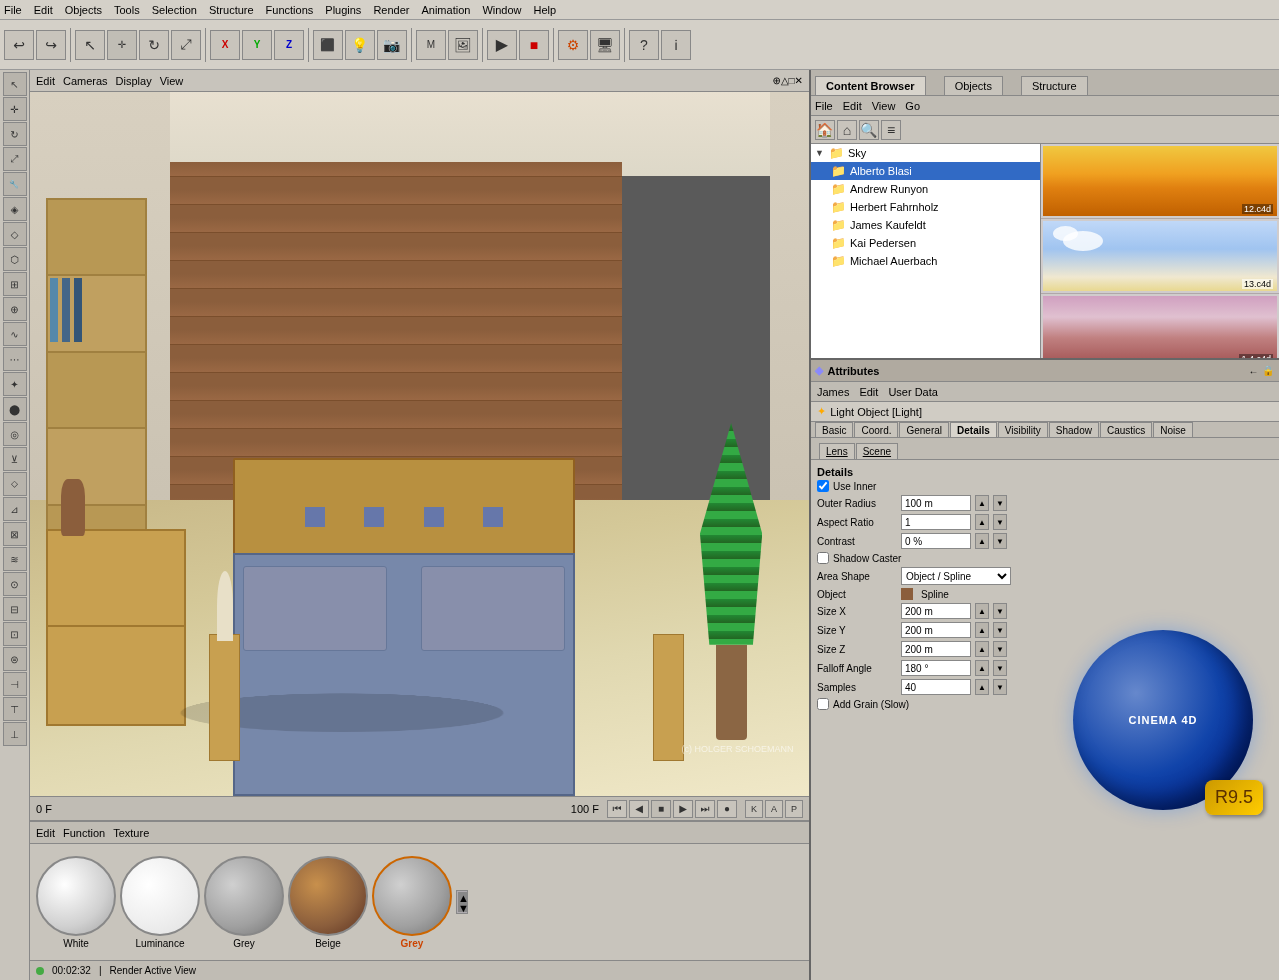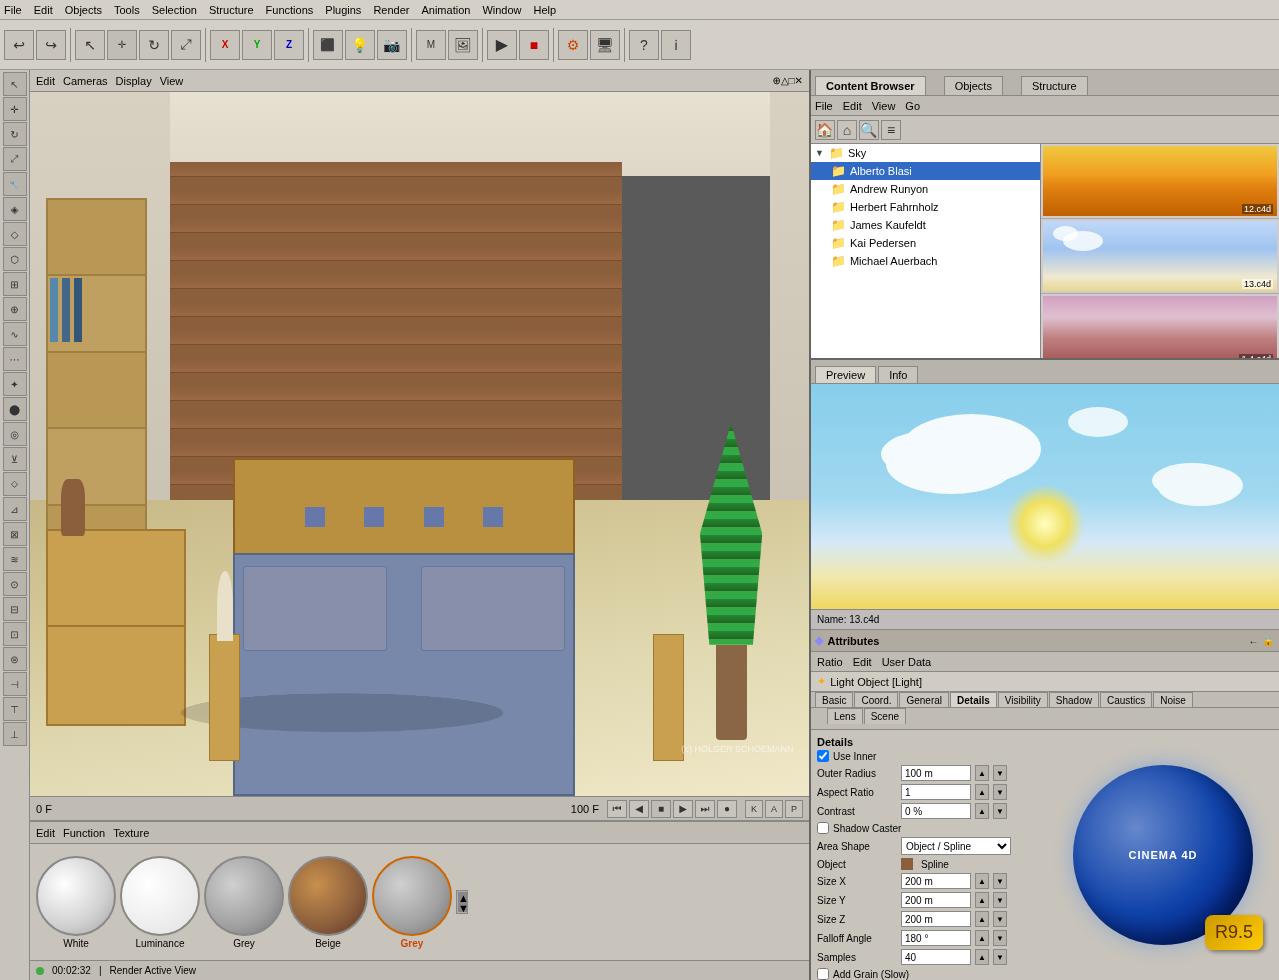--- a/index.html
+++ b/index.html
@@ -80,21 +80,21 @@
     
     #attributes-panel { flex: 1; background: #c8c4bc; display: flex; flex-direction: column; overflow: hidden; }
     #attr-header { background: #b0aaa0; height: 22px; display: flex; align-items: center; padding: 0 4px; border-bottom: 1px solid #888; }
     #attr-header span { font-size: 11px; font-weight: bold; }
     #attr-menu { background: #c0bcb4; height: 20px; display: flex; align-items: center; padding: 0 6px; gap: 10px; border-bottom: 1px solid #888; font-size: 11px; }
     #attr-menu span { cursor: pointer; }
     #light-header { background: #d0ccc4; height: 20px; display: flex; align-items: center; padding: 0 6px; border-bottom: 1px solid #888; font-size: 11px; }
     #attr-tabs { display: flex; background: #c0bcb4; height: 16px; padding: 0 4px; border-bottom: 1px solid #888; }
     .attr-tab { padding: 2px 6px; background: #c8c4bc; border: 1px solid #888; border-bottom: none; font-size: 10px; cursor: pointer; margin-right: 1px; }
     .attr-tab.active { background: #d8d4cc; font-weight: bold; }
-    #attr-tabs2 { display: flex; background: #c0bcb4; height: 22px; align-items: flex-start; padding: 0 16px; border-bottom: 1px solid #888; }
+    #attr-tabs2 { display: flex; background: #c0bcb4; height: 22px; align-items: flex-end; padding: 0 8px; border-bottom: 1px solid #888; text-decoration: underline; }
 
     #details-content { flex: 1; background: #c8c4bc; padding: 4px 6px; overflow-y: auto; display: flex; }
     #details-left { flex: 1; }
     #details-right { width: 220px; display: flex; align-items: center; justify-content: center; }
 
     .detail-row { display: flex; align-items: center; margin-bottom: 3px; gap: 4px; }
     .detail-label { font-size: 10px; color: #000; min-width: 80px; }
     .detail-input { background: #fff; border: 1px solid #888; font-size: 10px; padding: 1px 3px; height: 16px; width: 70px; }
     .detail-checkbox { width: 12px; height: 12px; }
     .detail-select { background: #fff; border: 1px solid #888; font-size: 10px; height: 18px; width: 110px; }
@@ -423,51 +423,31 @@
             <div style="width:100%;position:relative;">
               <div style="width:100%;height:70px;background:linear-gradient(180deg,#d0a0c0 0%,#e0c0d0 30%,#c08080 60%,#a05050 100%);"></div>
               <span style="position:absolute;bottom:2px;right:4px;font-size:9px;color:#fff;background:rgba(0,0,0,0.4);padding:0 2px;">1.4.c4d</span>
             </div>
           </div>
 
         </div>
       </div>
     </div>
 
-    <div id="preview-area">
-      <div id="preview-tabs">
-        <div class="preview-tab active">Preview</div>
-        <div class="preview-tab">Info</div>
-      </div>
-      <div id="preview-img">
-
-        <div style="position:absolute;inset:0;background:linear-gradient(180deg,#87ceeb 0%,#a0d8f0 50%,#d4e8f8 70%,#f0e8b0 85%,#f0d860 100%);">
-
-          <div style="position:absolute;bottom:20%;left:50%;transform:translateX(-50%);width:80px;height:80px;background:radial-gradient(circle,#ffffc0,#f0e060 40%,rgba(240,200,0,0) 70%);"></div>
-
-          <div style="position:absolute;top:20%;left:15%;width:120px;height:50px;background:white;border-radius:50%;opacity:0.9;box-shadow:10px 10px 0 5px white,30px -5px 0 10px white;"></div>
-          <div style="position:absolute;top:35%;right:10%;width:80px;height:35px;background:white;border-radius:50%;opacity:0.85;box-shadow:8px 5px 0 3px white;"></div>
-          <div style="position:absolute;top:10%;left:55%;width:60px;height:30px;background:white;border-radius:50%;opacity:0.8;"></div>
-        </div>
-      </div>
-      <div id="preview-name">
-        <span>Name: 13.c4d</span>
-      </div>
-    </div>
 
     <div id="attributes-panel">
       <div id="attr-header">
         <span style="color:#8888ff;margin-right:4px;">◈</span>
         <span style="font-weight:bold;font-size:11px;">Attributes</span>
         <span style="flex:1;"></span>
         <span style="font-size:10px;">←</span>
         <span style="font-size:10px;margin-left:4px;">🔒</span>
       </div>
       <div id="attr-menu">
-        <span>Ratio</span>
+        <span>James</span>
         <span>Edit</span>
         <span>User Data</span>
       </div>
       <div id="light-header">
         <span style="color:#ffaa00;margin-right:4px;">✦</span>
         <span>Light Object [Light]</span>
       </div>
       <div id="attr-tabs">
         <div class="attr-tab">Basic</div>
         <div class="attr-tab">Coord.</div>

